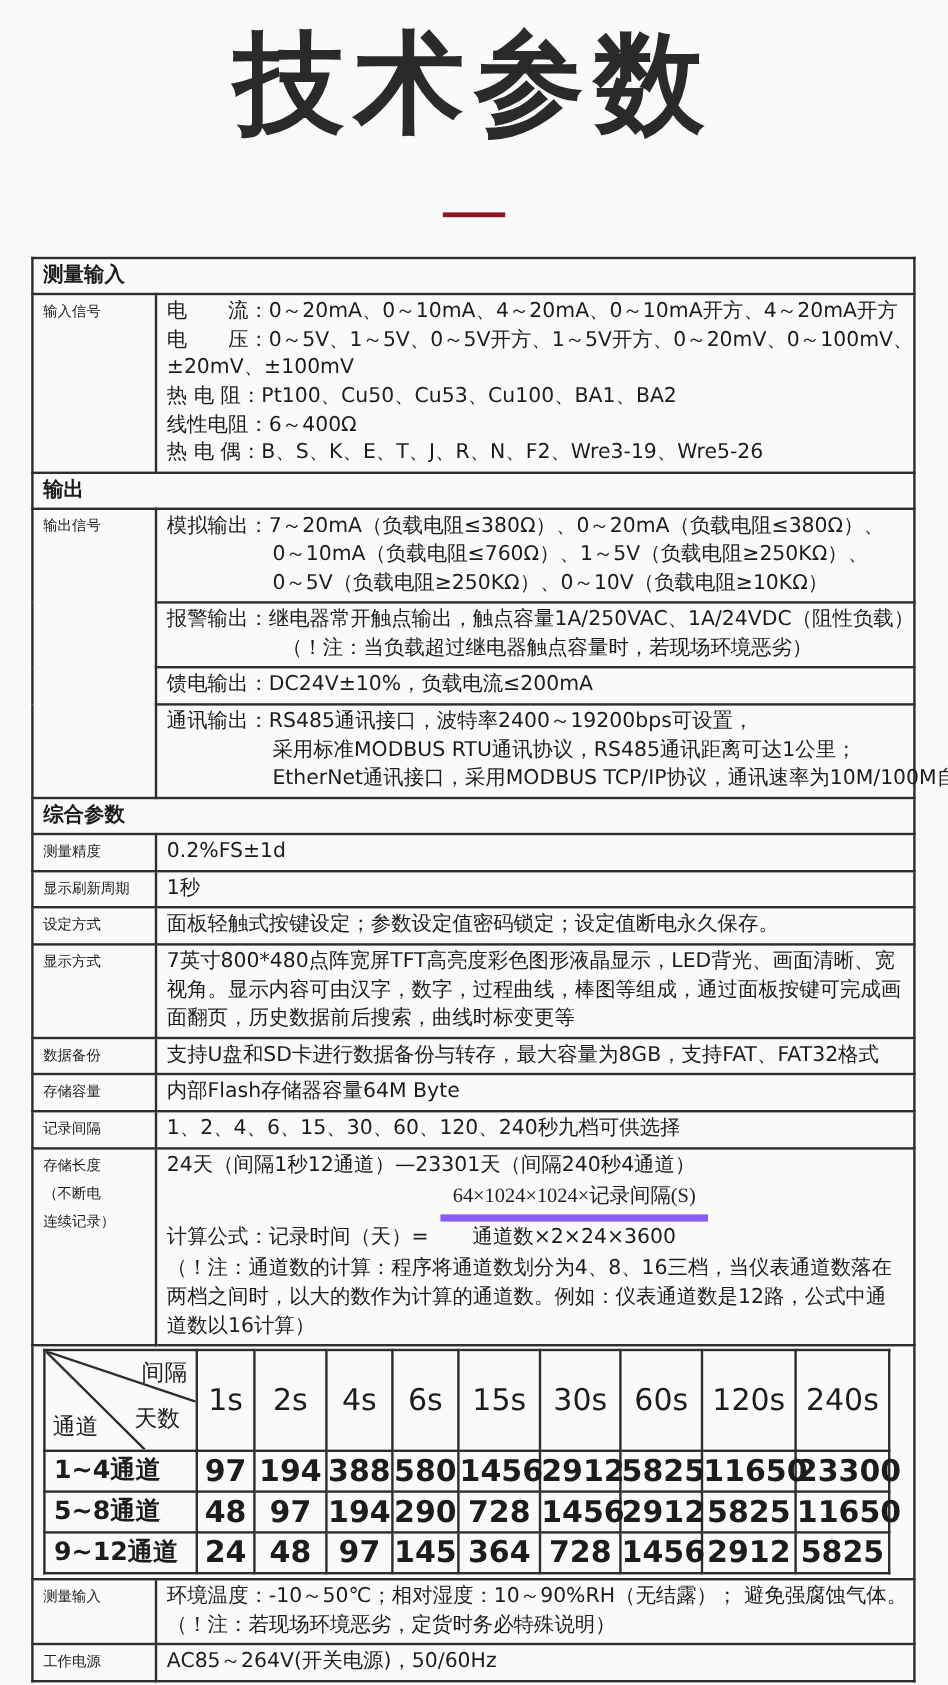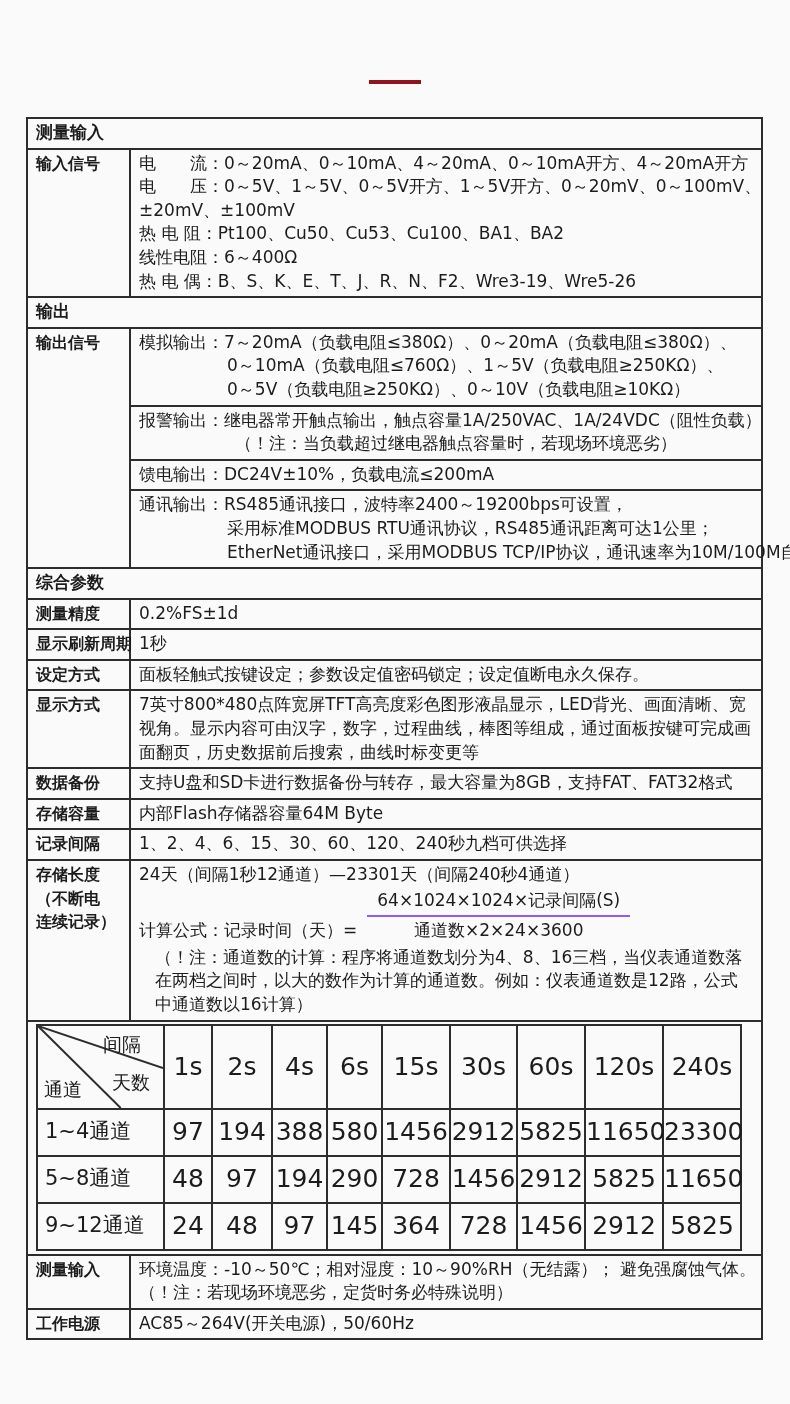--- a/index.html
+++ b/index.html
@@ -41,78 +41,80 @@
     vertical-align: top;
   }
   td.sec {
     padding: 3px 8px 3px 6px;
     font-weight: 600;
   }
   td.lbl {
     width: 103px;
     padding: 3px 2px 3px 5px;
     white-space: nowrap;
-    font-size: 16px;
-    font-weight: 700;
+    font-size: 12px;
+    font-weight: 400;
     margin-left: 18px;
   }
   td.val { font-weight: 500; }
   .ln { white-space: nowrap; }
-  .wrapln { white-space: normal; margin-left: 16px; }
+  .wrapln { white-space: normal; }
   .ind1 { padding-left: 88px; }
   .ind2 { padding-left: 96px; }
   
   .formula-row {
     display: flex;
     align-items: flex-end;
     margin: 2px 0 3px 0;
   }
   .fraction {
     display: inline-block;
     text-align: center;
     margin-left: 10px;
   }
   .frac-num {
     display: block;
     padding: 0 10px 3px 10px;
-    border-bottom: 2px solid #8b5cf6;
+    border-bottom: 6px solid #8b5cf6;
+    font-family: Liberation Serif, serif;
   }
   .frac-den { display: block; padding-top: 2px; }
   
   td.matrix-host { padding: 34px 0 28px 16px; }
   table.matrix {
     border-collapse: collapse;
     table-layout: fixed;
     width: 704px;
   }
   table.matrix td {
     border: 2px solid #2d2d2d;
     text-align: center;
     vertical-align: middle;
     font-size: 25px;
     padding: 0;
   }
   table.matrix tr.hdr td { height: 84px; }
-  table.matrix tr.data td { height: 47px; }
+  table.matrix tr.data td { height: 34px; font-weight: bold; }
   td.mat-rowlabel {
     text-align: left !important;
     padding-left: 7px !important;
     font-size: 21px !important;
   }
   td.corner { position: relative; padding: 0 !important; }
   .corner svg { position: absolute; left: 0; top: 0; width: 100%; height: 100%; }
   .corner-lab { position: absolute; font-size: 19px; line-height: 1; }
-  .lab-interval { top: 9px; right: 22px; }
+  .lab-interval { top: 9px; right: 7px; }
   .lab-days { bottom: 16px; right: 13px; }
   .lab-channel { bottom: 9px; left: 6px; }
 </style>
 </head>
 <body>
 
 <div class="title-wrap">
+  <h1 class="page-title">技术参数</h1>
   <div class="red-rule"></div>
 </div>
 
 <table class="spec">
   <colgroup>
       <col style="width:103px">
       <col>
     </colgroup>
 
   <tbody>

